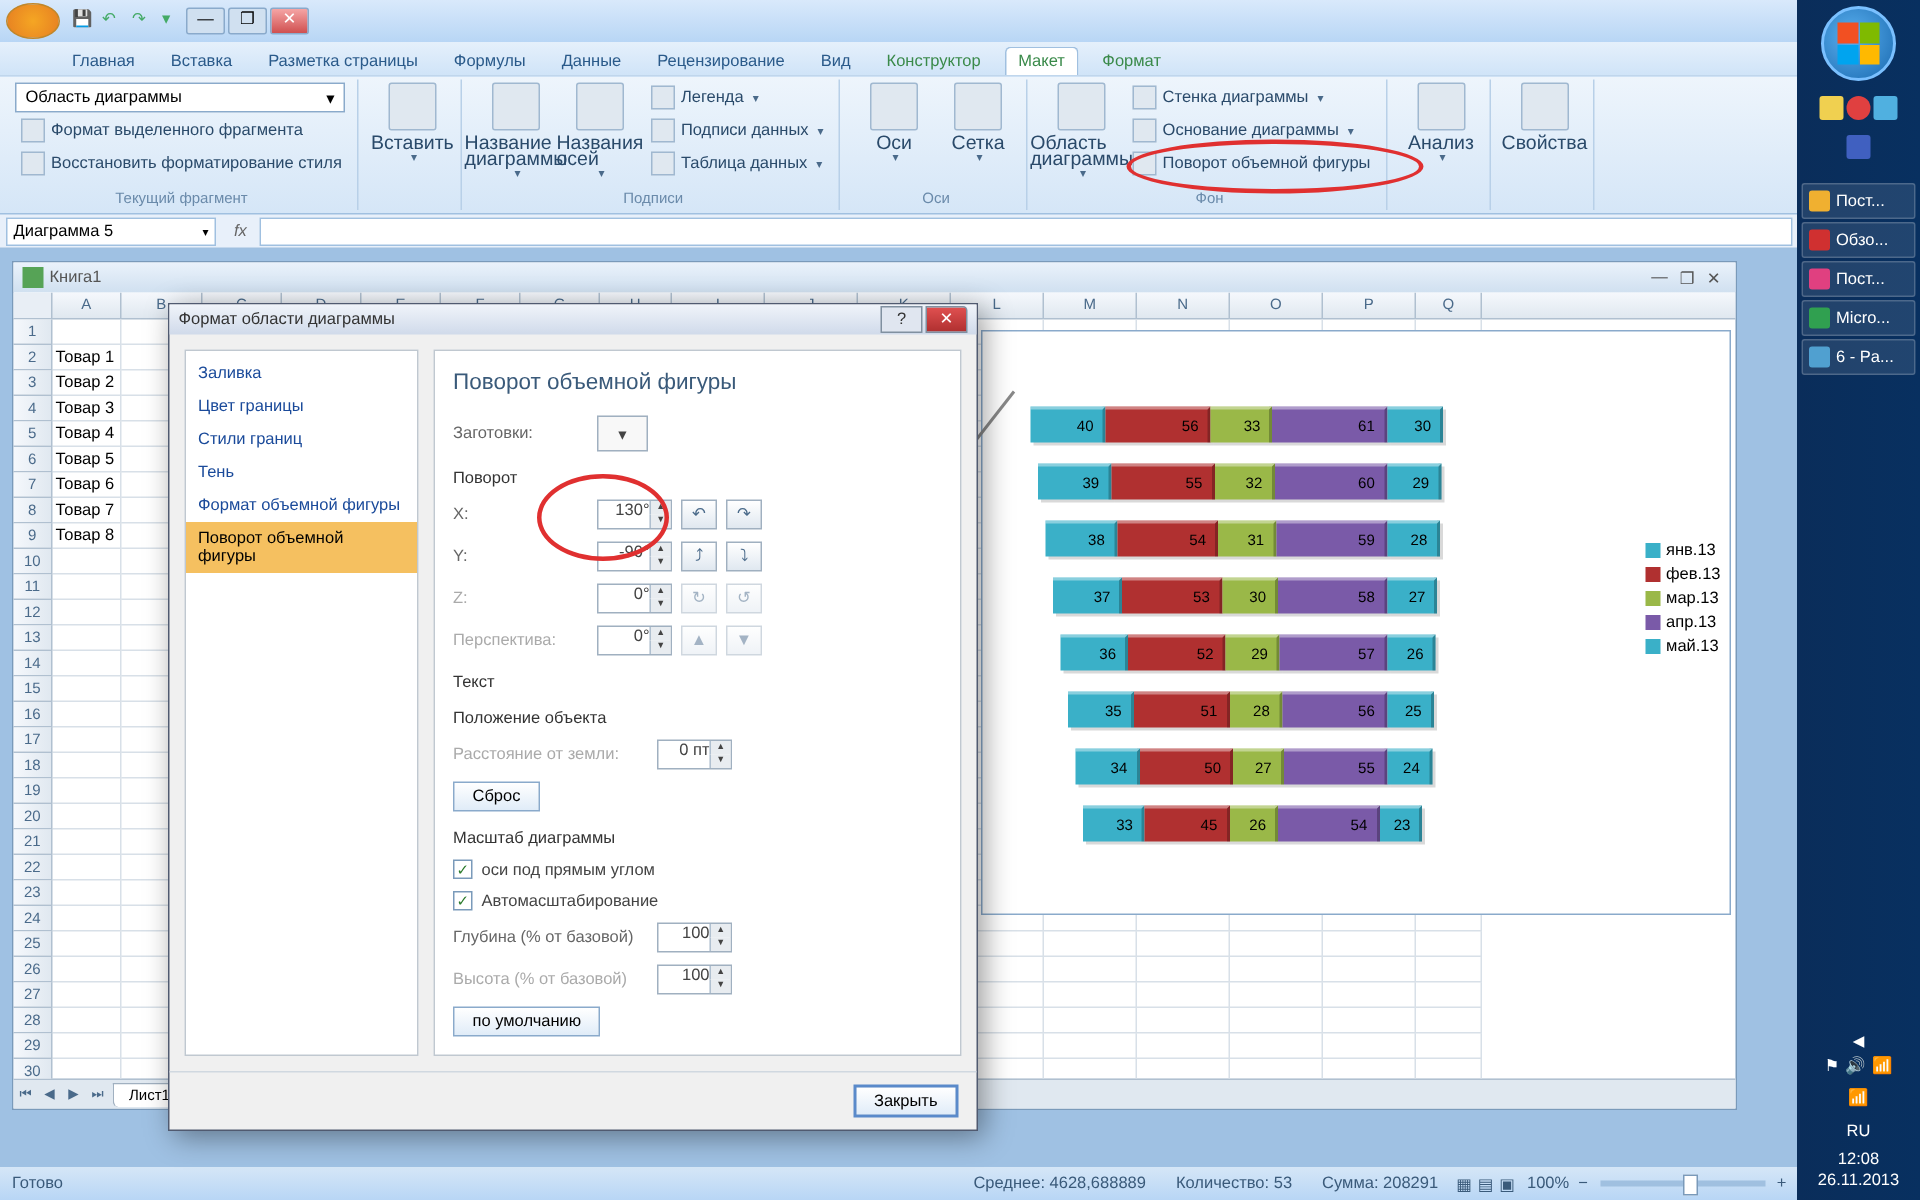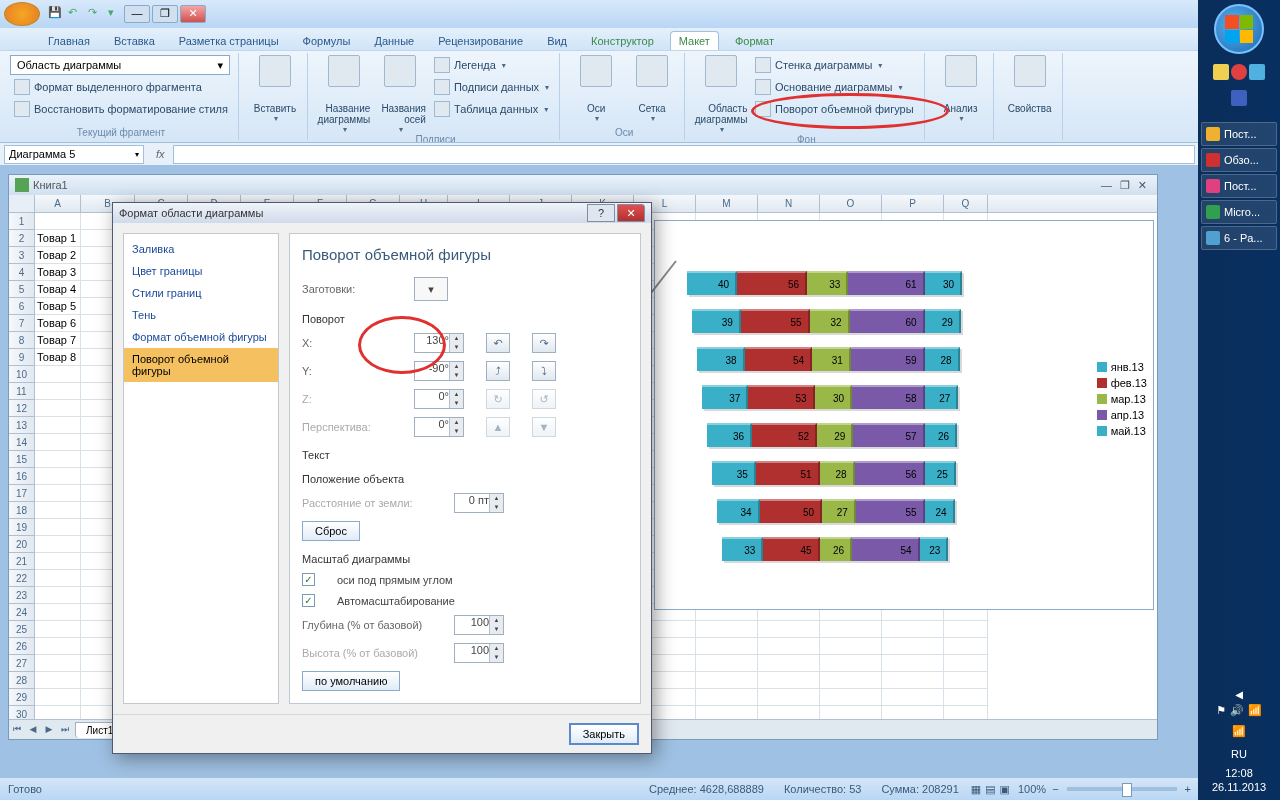--- a/index.html
+++ b/index.html
@@ -21,21 +21,21 @@
 .ribbon-tab { padding: 3px 8px; color: #2a5a8a; cursor: pointer; }
 .ribbon-tab.ctx { color: #3a8a4a; }
 .ribbon-tab.active { background: #fff; border: 1px solid #a0c0e0; border-bottom: none; border-radius: 4px 4px 0 0; }
 
 .ribbon { height: 92px; background: linear-gradient(#eef5fc, #d5e6f7); border-top: 1px solid #c0d6ec; display: flex; padding: 2px 4px; gap: 4px; }
 .rgroup { display: flex; flex-direction: column; align-items: center; border-right: 1px solid #b8d0e8; padding: 2px 6px; }
 .rgroup-content { flex: 1; display: flex; gap: 4px; align-items: flex-start; }
 .rgroup-label { font-size: 10px; color: #6a8aaa; text-align: center; }
 .rbtn-big { display: flex; flex-direction: column; align-items: center; width: 52px; cursor: pointer; }
 .rbtn-big .ico { width: 32px; height: 32px; background: #e0e8f0; border: 1px solid #a0b8d0; border-radius: 2px; }
-.rbtn-big span { font-size: 10px; text-align: right; color: #2a4a6a; line-height: 11px; margin-top: 16px; }
+.rbtn-big span { font-size: 13px; text-align: left; color: #2a4a6a; line-height: 11px; margin-top: 2px; }
 .rbtn-small { display: flex; align-items: center; gap: 4px; padding: 2px 4px; cursor: pointer; font-size: 10px; color: #2a4a6a; }
 .rbtn-small .ico { width: 16px; height: 16px; background: #e0e8f0; border: 1px solid #a0b8d0; }
 .dd-arrow::after { content: "▾"; font-size: 8px; margin-left: 2px; color: #4a6a8a; }
 .selection-dd { width: 220px; height: 20px; background: #fff; border: 1px solid #8aaacb; padding: 2px 6px; display: flex; align-items: center; justify-content: space-between; font-size: 11px; }
 
 .ellipse-red { position: absolute; border: 3px solid #e03030; border-radius: 50%; pointer-events: none; }
 
 .formula-bar { height: 24px; background: #e8f0fa; border-top: 1px solid #a0c0e0; border-bottom: 1px solid #a0c0e0; display: flex; align-items: center; }
 .name-box { width: 140px; height: 19px; background: #fff; border: 1px solid #a0c0e0; margin: 0 4px; padding: 0 4px; display: flex; align-items: center; justify-content: space-between; }
 .fx-label { padding: 0 8px; color: #666; font-style: italic; }
@@ -69,21 +69,21 @@
 .dlg-title { height: 24px; background: linear-gradient(#f0f4fa, #d0daea); display:flex; align-items:center; padding:0 6px; color: #333; font-size: 12px; }
 .dlg-title .spacer{flex:1;}
 .dlg-tbtn { width: 28px; height: 18px; text-align: center; line-height:16px; border: 1px solid #8090a0; background:#e0e6f0; cursor:pointer; margin-left:2px;}
 .dlg-tbtn.close{ background: linear-gradient(#e05050,#b03030); color:#fff; border-radius: 0 3px 0 0;}
 .dlg-body { flex:1; display:flex; padding: 10px; gap:10px; }
 .dlg-nav { width:156px; background:#fff; border:1px solid #c0c8d0; padding:4px 0;}
 .dlg-nav-item { padding:5px 8px; color:#1a4a9a; cursor:pointer; font-size:11px;}
 .dlg-nav-item.sel { background:#f5c060; color:#000;}
 .dlg-panel { flex:1; background:#fff; border:1px solid #c0c8d0; padding:12px; display:flex; flex-direction:column; gap:8px;}
 .dlg-panel h2 { font-size: 15px; font-weight: normal; color: #3a5a7a; margin-bottom: 6px;}
-.dlg-row { display:flex; align-items:center; gap:22px; font-size:11px; color:#444;}
+.dlg-row { display:flex; align-items:center; gap:6px; font-size:11px; color:#444;}
 .dlg-row label { width: 90px; color: #666;}
 .dlg-row.disabled label, .dlg-row.disabled input { color:#aaa;}
 .spinner { width:50px; height:20px; border:1px solid #a0b0c0; background:#fff; text-align:right; padding:0 14px 0 4px; font-size:11px; position:relative;}
 .spinner .sp-btns { position:absolute; right:0; top:0; width:14px; height:100%; display:flex; flex-direction:column;}
 .spinner .sp-btns span{ flex:1; background:#e8ecf0; border-left:1px solid #b0c0d0; font-size:6px; text-align:center; line-height:9px; cursor:pointer;}
 .arr-btn { width:24px; height:20px; border:1px solid #a0b0c0; background:linear-gradient(#fff,#e0e8f0); text-align:center; line-height:18px; cursor:pointer; color:#4a6a8a;}
 .dlg-btn { padding: 3px 12px; border:1px solid #8aaacb; background:linear-gradient(#fff,#e0ecf8); cursor:pointer; font-size:11px;}
 .dlg-btn.primary { border:2px solid #5a8aca; }
 .dlg-section-label { font-size:11px; color:#333; margin-top:4px;}
 .dlg-footer{ padding:8px 12px; display:flex; justify-content:flex-end; border-top:1px solid #d0d8e0;}

